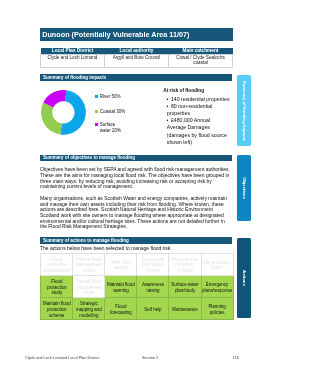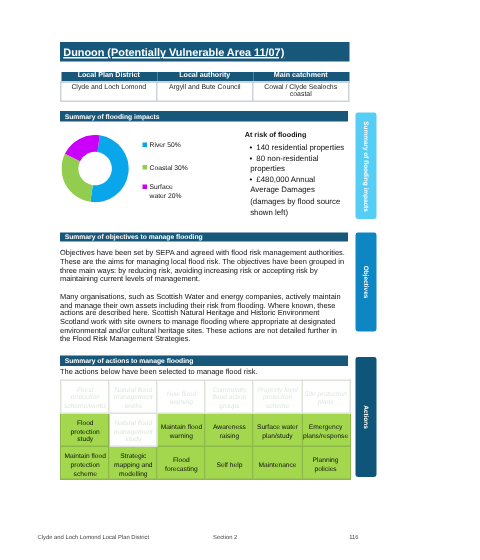--- a/index.html
+++ b/index.html
@@ -3,21 +3,21 @@
 <meta charset="utf-8">
 <style>
   html,body{margin:0;padding:0;background:#fff;}
   body{width:264px;height:373px;font-family:"Liberation Sans",sans-serif;overflow:hidden;
        -webkit-font-smoothing:antialiased;}
   .page{position:absolute;left:0;top:0;width:264px;height:373px;background:#fff;}
 
   
   .title-bar{position:absolute;left:40px;top:28px;width:193px;height:13px;
     background:#17577a;color:#fff;font-size:7.25px;font-weight:bold;
-    display:flex;align-items:center;padding-left:2.2px;box-sizing:border-box;text-decoration:underline;}
+    display:flex;align-items:center;padding-left:2.2px;box-sizing:border-box;}
 
   
   .info-table{position:absolute;left:40px;top:48px;width:193px;border-collapse:collapse;
     table-layout:fixed;}
   .info-table th{background:#17577a;color:#fff;font-size:4.75px;font-weight:bold;
     height:6.2px;text-align:center;padding:0;border:0;line-height:6.2px;}
   .info-table td{background:#fff;color:#1a1a1a;font-size:4.6px;height:11px;
     text-align:center;vertical-align:top;padding-top:1.2px;border:0.5px solid #cdd3d8;
     line-height:4.9px;box-sizing:border-box;}
 

